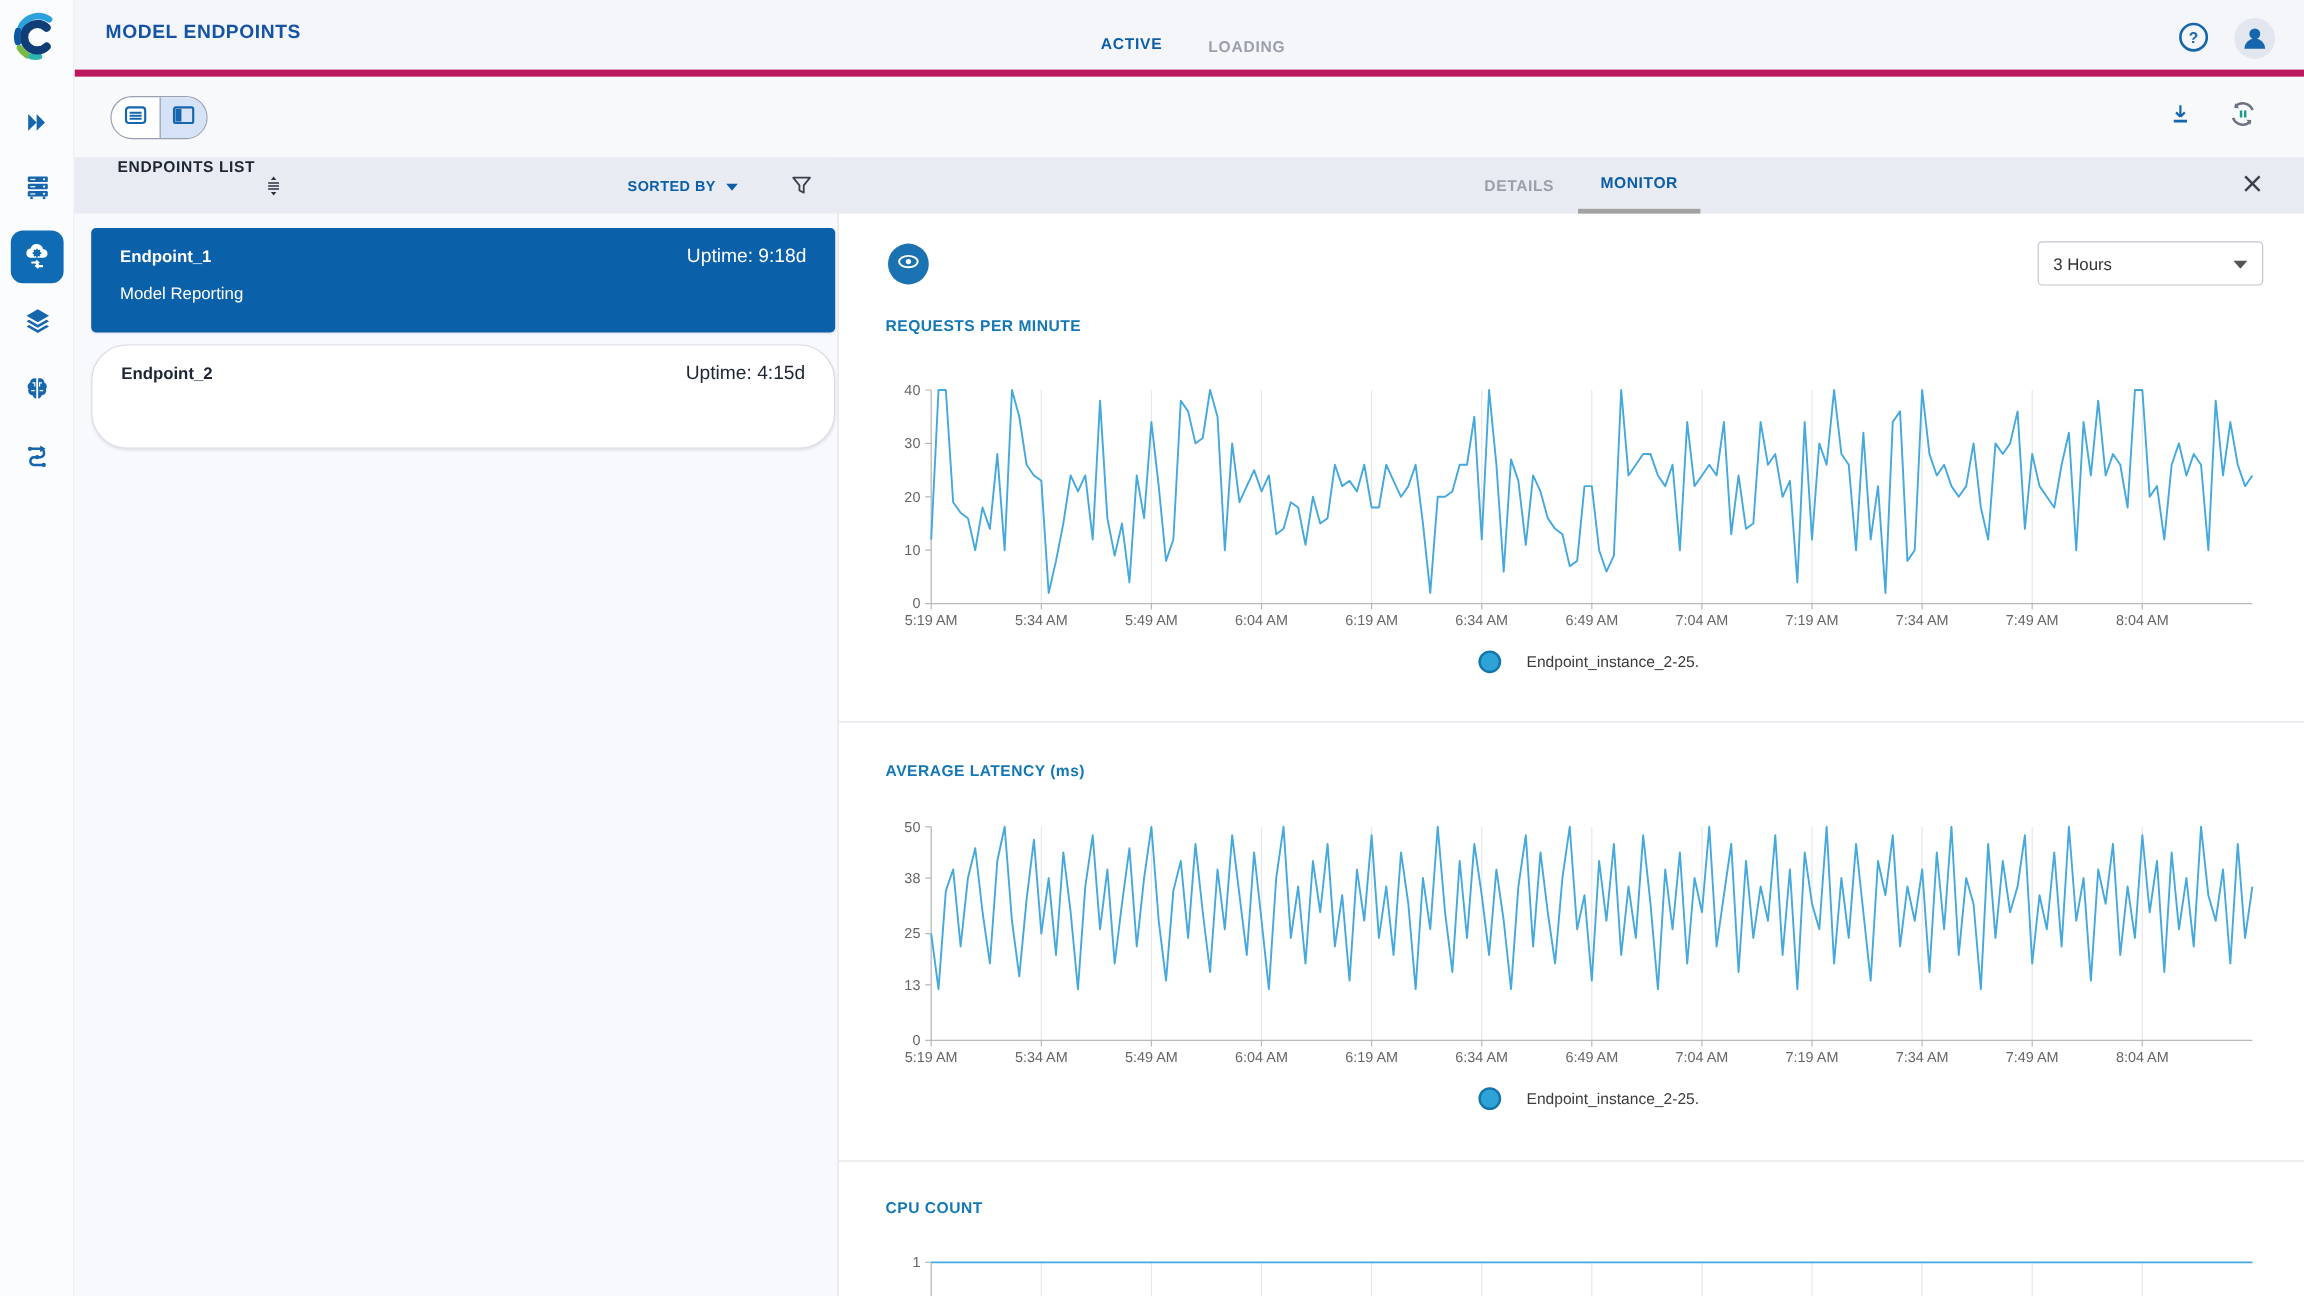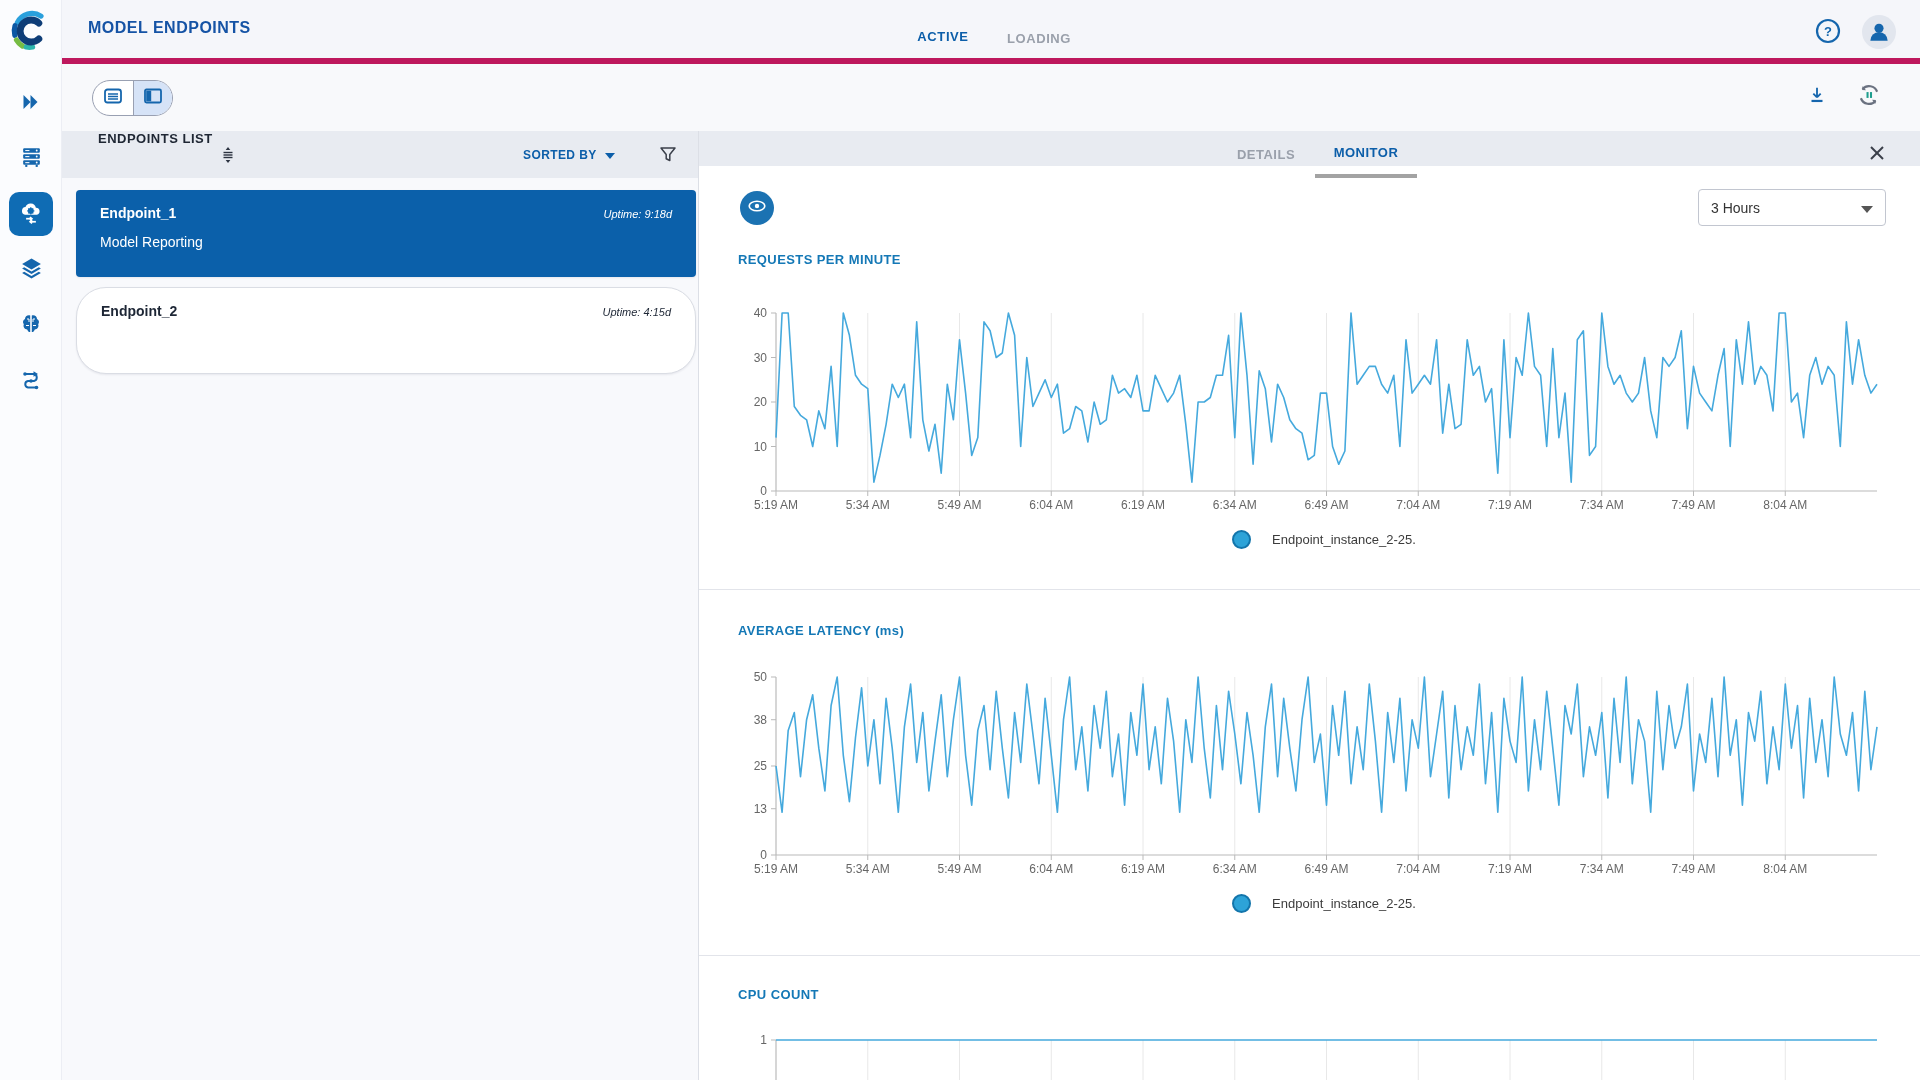--- a/index.html
+++ b/index.html
@@ -50,26 +50,26 @@
   .sort-icon { position:absolute; left:158px; top:15px; cursor:pointer; }
   .sortedby { position:absolute; left:461px; top:17px; font-size:12px; font-weight:bold;
     letter-spacing:.4px; color:#0c5ea9; cursor:pointer; display:flex; gap:8px; align-items:center;}
   .funnel { position:absolute; left:596px; top:14px; cursor:pointer; }
   .ep-card { position:absolute; left:14px; width:620px; height:87px; border-radius:4px;
     padding:15px 24px; cursor:pointer; box-shadow:0 1px 2px rgba(20,30,60,.08); }
   .ep-card.selected { background:#0b60aa; color:#fff; }
   .ep-card.normal { background:#fff; border:1px solid #dadde4; color:#1d2635; }
   .ep-row1 { display:flex; justify-content:space-between; align-items:baseline; }
   .ep-name { font-size:14px; font-weight:bold; }
-  .ep-uptime { font-size:11px;font-style:italic; }
+  .ep-uptime { font-size:16px; }
   .ep-desc { font-size:14px; margin-top:13px; }
 
   
   #monitor-panel { position:absolute; left:699px; top:131px; width:1221px; height:949px; background:#fff; }
-  .mon-band { position:relative; height:35px; background:#e8ebf1; }
+  .mon-band { position:relative; height:47px; background:#e8ebf1; }
   .m-tab { position:absolute; top:0; height:47px; width:102px; display:flex; align-items:center;
     justify-content:center; font-size:13px; font-weight:bold; letter-spacing:.5px; cursor:pointer; }
   #tab-details { left:516px; color:#9aa0ab; }
   #tab-monitor { left:616px; color:#0c5ea9; border-bottom:4px solid #a3a3a3; }
   .close-btn { position:absolute; left:1164px; top:10px; width:28px; height:28px;
     display:flex; align-items:center; justify-content:center; cursor:pointer; }
   .mon-content { position:relative; height:968px; }
   .eye-btn { position:absolute; left:41px; top:25px; width:34px; height:34px; border-radius:50%;
     background:#1b72b2; display:flex; align-items:center; justify-content:center; cursor:pointer; }
   .range-select { position:absolute; left:999px; top:23px; width:188px; height:37px;

